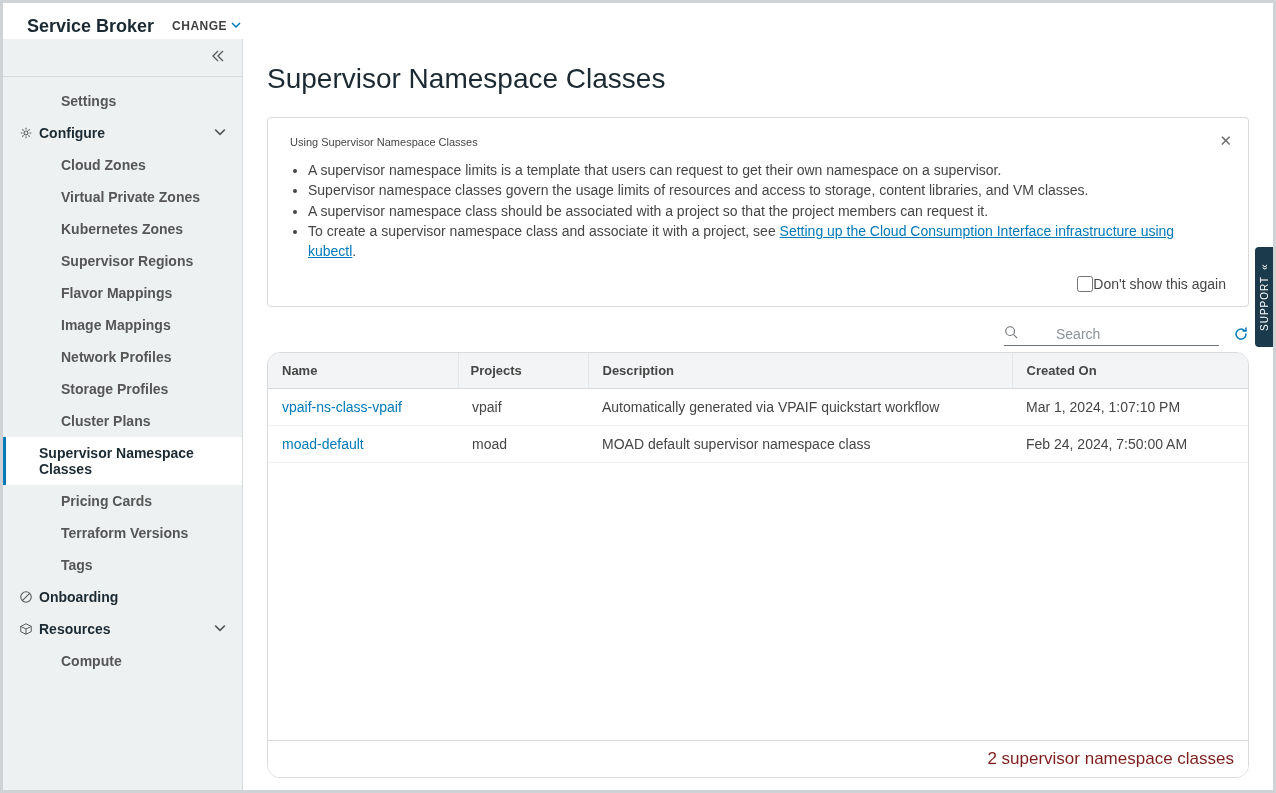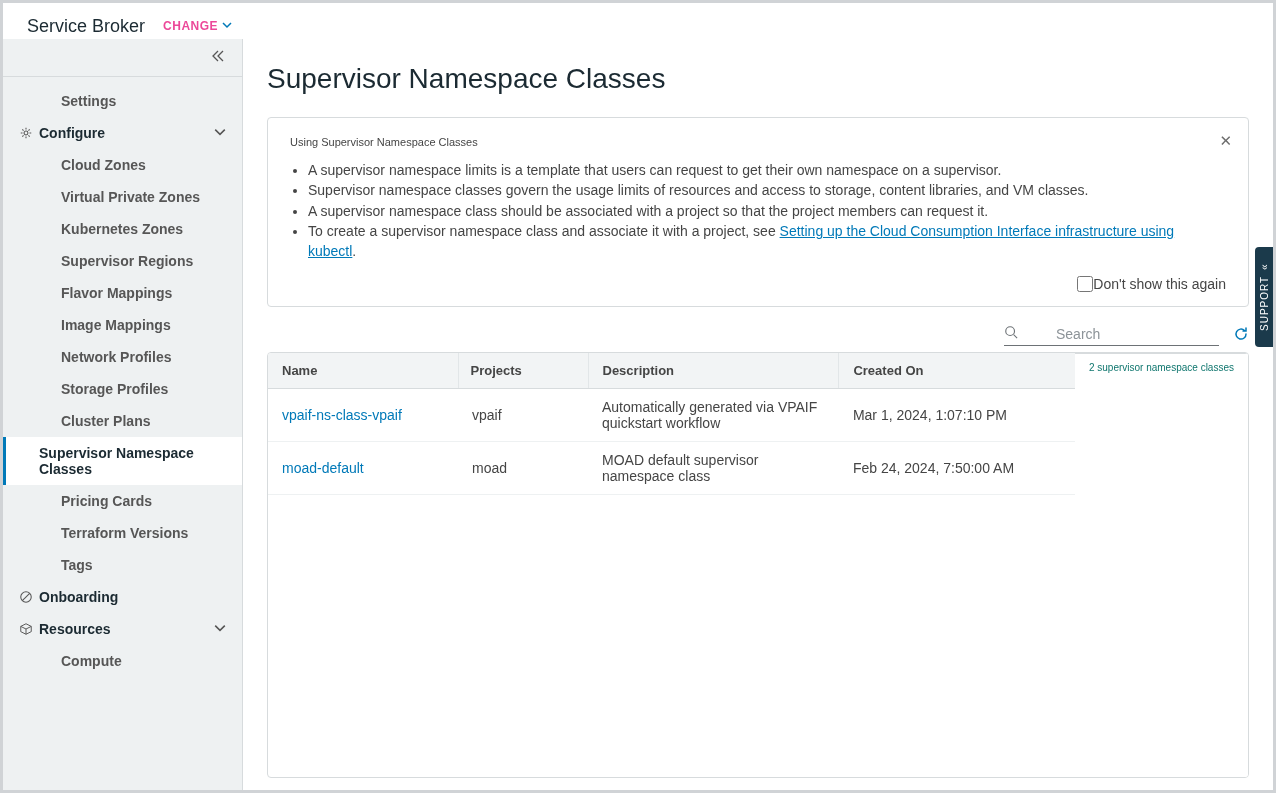--- a/index.html
+++ b/index.html
@@ -1,20 +1,20 @@
 <!DOCTYPE html>
 <html><head>
 <meta charset="utf-8">
 <style>
 * { box-sizing: border-box; margin: 0; padding: 0; }
 body { font-family: "Segoe UI", Arial, sans-serif; font-size: 14px; color: #1b2a32; background: #fff; }
 .app { border: 3px solid #d0d3d6; width: 1276px; height: 793px; display: flex; flex-direction: column; background: #fff; overflow: hidden; position: relative; }
 .topbar { display: flex; align-items: center; padding: 10px 24px 0 24px; height: 36px; }
-.app-title { font-size: 18px; font-weight: 400; color: #1b2a32; margin-right: 18px; }
-.change-link { font-size: 12px; font-weight: 600; color: #ec4899; letter-spacing: 0.5px; text-transform: uppercase; cursor: pointer; display: flex; align-items: center; gap: 4px; }
+.app-title { font-size: 18px; font-weight: 700; color: #1b2a32; margin-right: 18px; }
+.change-link { font-size: 12px; font-weight: 600; color: #404040; letter-spacing: 0.5px; text-transform: uppercase; cursor: pointer; display: flex; align-items: center; gap: 4px; }
 .tabs { display: flex; padding: 0 24px; border-bottom: 1px solid #dcdcdc; margin-top: 8px; }
 .tab { padding: 10px 0 12px 0; margin-right: 30px; font-size: 15px; color: #565656; cursor: pointer; border-bottom: 3px solid transparent; }
 .tab.active { color: #1b2a32; border-bottom-color: #0079b8; font-weight: 400; }
 .body { flex: 1; display: flex; overflow: hidden; }
 .sidebar { width: 240px; background: #eef1f2; border-right: 1px solid #d7dbdd; display: flex; flex-direction: column; }
 .sidebar-collapse { height: 38px; border-bottom: 1px solid #d7dbdd; display: flex; align-items: center; justify-content: flex-end; padding-right: 16px; }
 .sidebar-collapse svg { width: 16px; height: 16px; color: #565656; cursor: pointer; }
 .nav { padding-top: 8px; overflow-y: auto; }
 .nav-item { padding: 8px 16px 8px 58px; font-size: 14px; color: #565656; cursor: pointer; font-weight: bold; }
 .nav-item.active { background: #fff; color: #1b2a32; border-left: 3px solid #0079b8; padding-left: 33px; }
@@ -30,29 +30,29 @@
 .info-card .close { position: absolute; top: 14px; right: 16px; cursor: pointer; color: #6d6d6d; font-size: 15px; }
 .info-footer { display: flex; justify-content: flex-end; align-items: center; margin-top: 15px; gap: 0; color: #454545; }
 .info-footer input[type=checkbox] { width: 16px; height: 16px; }
 .toolbar { display: flex; justify-content: flex-end; align-items: center; gap: 14px; margin-bottom: 6px; }
 .search-wrap { display: flex; align-items: center; border-bottom: 1px solid #6d7276; padding-bottom: 3px; width: 215px; }
 .search-wrap svg { width: 14px; height: 14px; color: #6d7276; margin-right: 6px; }
 .search-wrap input { border: none; outline: none; font-size: 14px; width: 100%; color: #454545; margin-left: 32px; }
 .search-wrap input::placeholder { color: #8c9398; }
 .refresh { color: #0079b8; cursor: pointer; }
 .refresh svg { width: 16px; height: 16px; }
-.table-wrap { border: 1px solid #d7dbdd; border-radius: 4px; flex: 1; display: flex; flex-direction: row; overflow: hidden; }
+.table-wrap { border: 1px solid #d7dbdd; border-radius: 13px; flex: 1; display: flex; flex-direction: column; overflow: hidden; }
 table { width: 100%; border-collapse: collapse; }
 thead { background: #f2f4f5; }
 th { text-align: left; font-weight: 600; font-size: 13px; color: #454545; padding: 10px 14px; border-bottom: 1px solid #d7dbdd; border-right: 1px solid #e2e6e8; }
 th:last-child { border-right: none; }
 td { padding: 10px 14px; font-size: 14px; color: #454545; border-bottom: 1px solid #eef1f2; }
 td.link a { color: #0079b8; cursor: pointer; }
 .table-body { flex: 1; }
-.table-footer { border-top: 1px solid #d7dbdd; padding: 8px 14px; text-align: right; font-size: 10px; color: #0f766e; background: #fff; }
+.table-footer { border-top: 1px solid #d7dbdd; padding: 8px 14px; text-align: right; font-size: 17px; color: #7f1d1d; background: #fff; }
 .support-tab { position: absolute; right: 0; top: 244px; width: 18px; height: 100px; background: #1b3a4b; color: #fff; font-size: 10px; display: flex; align-items: center; justify-content: center; writing-mode: vertical-rl; transform: rotate(180deg); border-radius: 0 4px 4px 0; letter-spacing: 1px; cursor: pointer; }
 .support-tab .arr { margin-top: 6px; }
 .col-name { width: 190px; }
 .col-proj { width: 130px; padding-left: 12px; }
 .col-desc { }
 .col-date { width: 236px; }
 </style>
 </head>
 <body>
 

